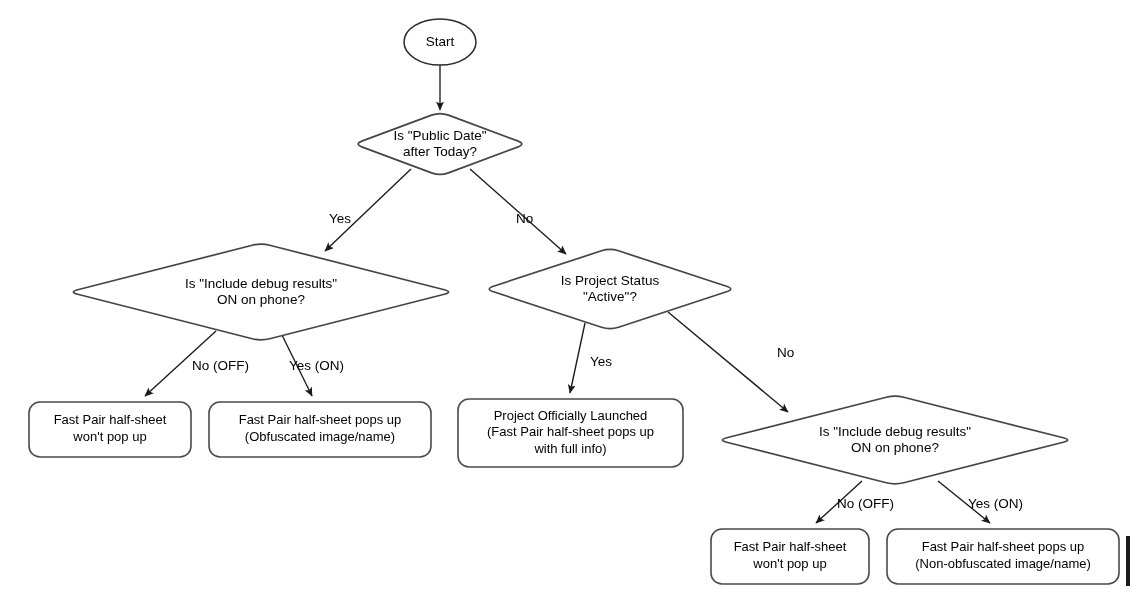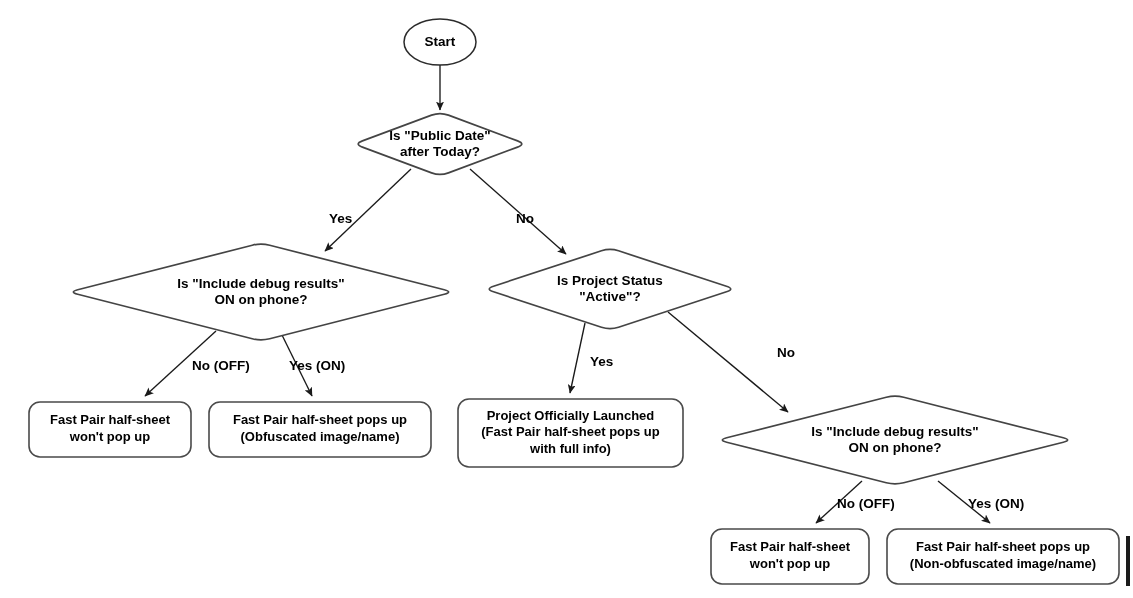--- a/index.html
+++ b/index.html
@@ -12,21 +12,20 @@
     width: 1133px;
     height: 598px;
     overflow: hidden;
     font-family: "Liberation Sans", sans-serif;
   }
   #flow-root {
     position: relative;
     width: 1133px;
     height: 598px;
     background: #ffffff;
-    font-weight: bold;
   }
   svg#flowchart {
     display: block;
     width: 1133px;
     height: 598px;
     background: #ffffff;
   }
   .node-shape {
     fill: #ffffff;
     stroke: #3b3b3b;

